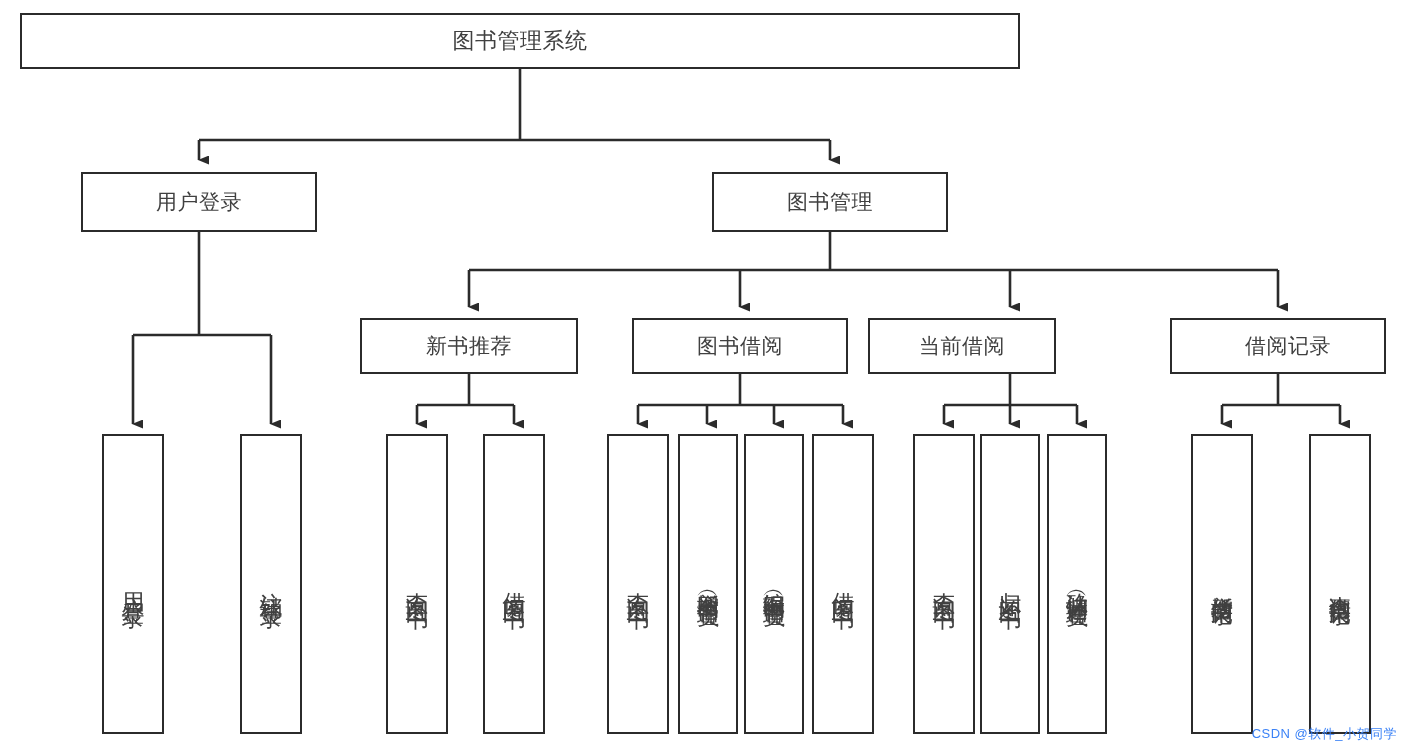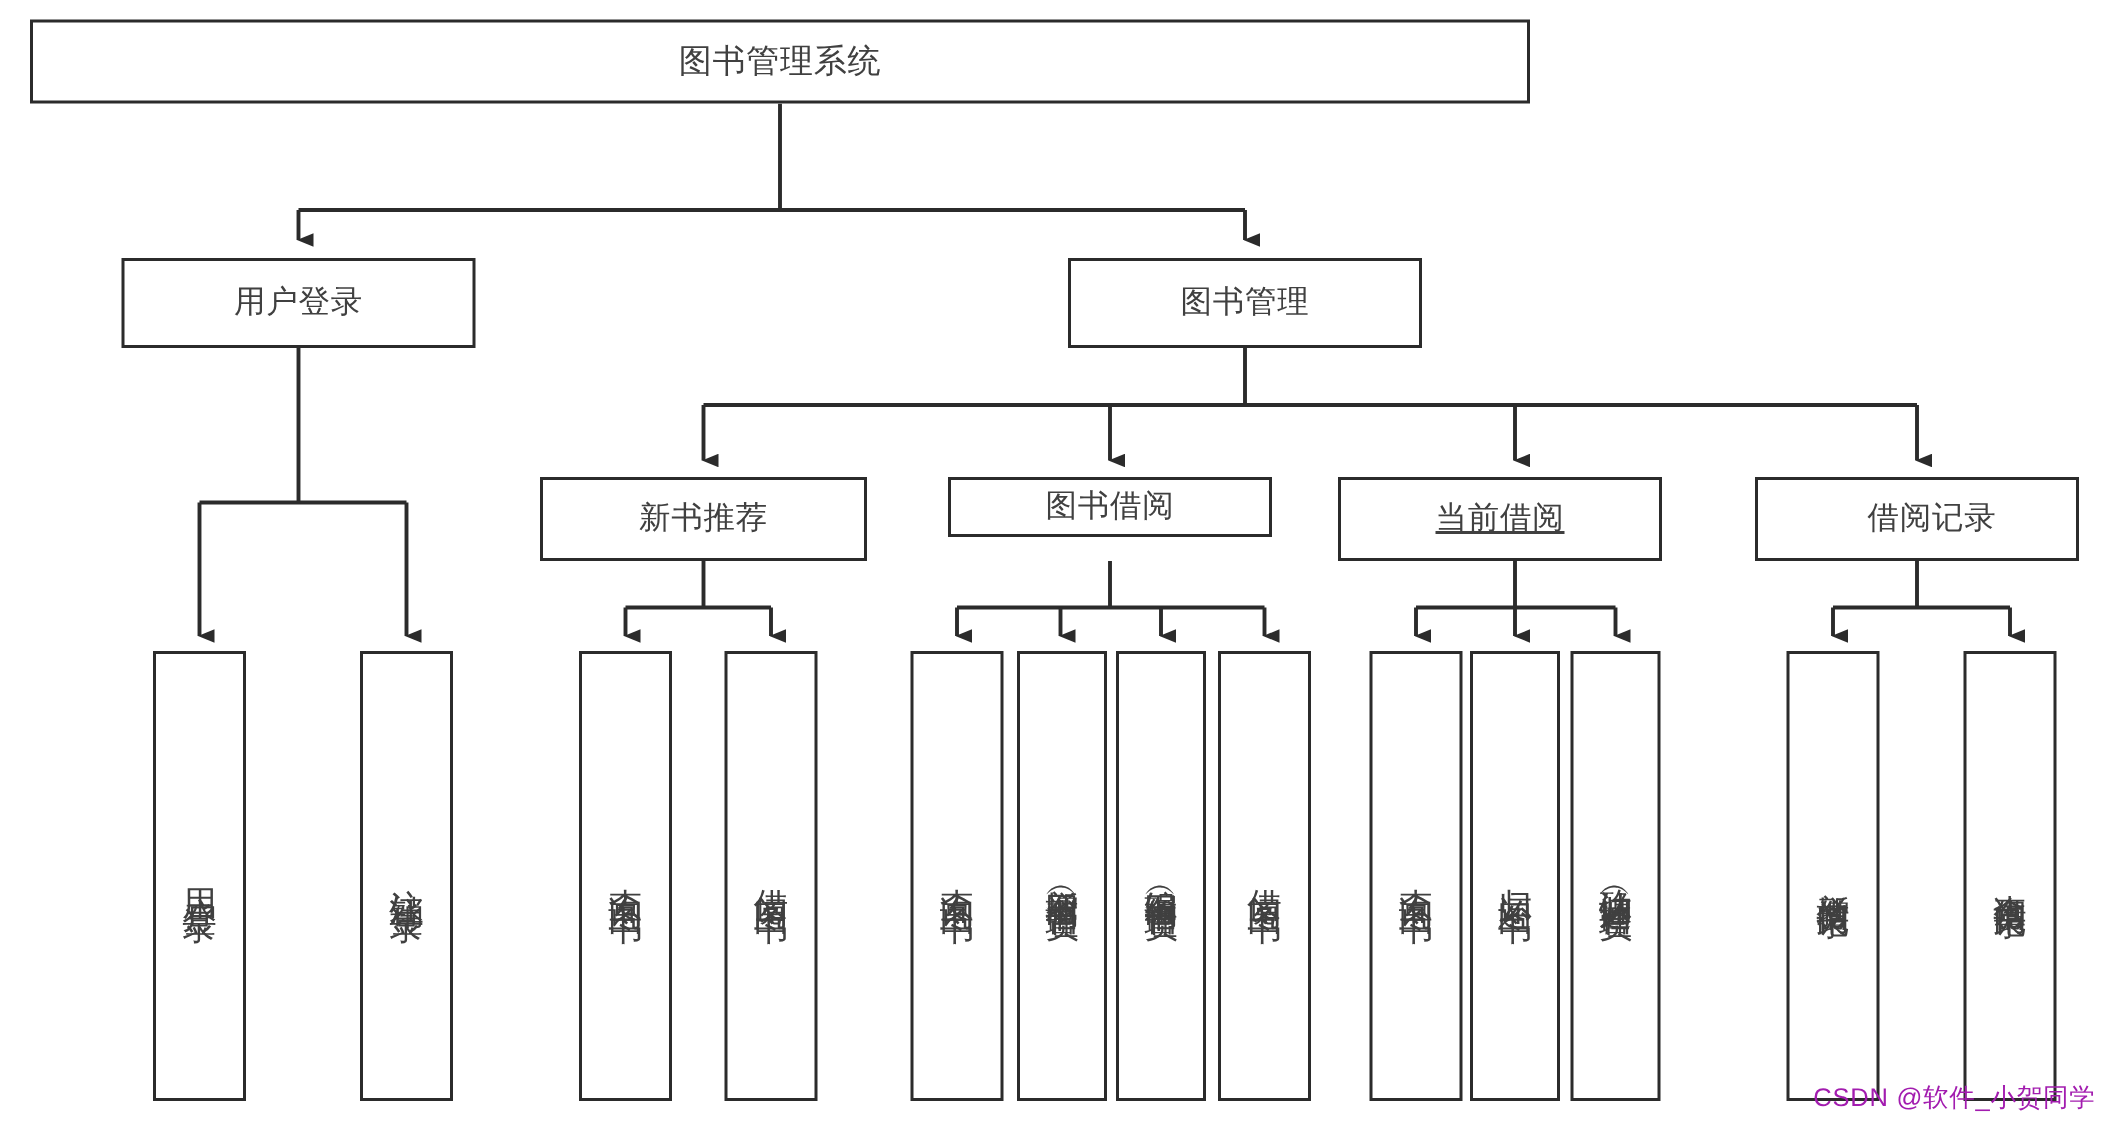--- a/index.html
+++ b/index.html
@@ -57,22 +57,22 @@
     line-height:1;
   }
   .node.vert.tight .label{
     letter-spacing:2px;
     font-size:22px;
   }
   #watermark{
     position:absolute;
     right:8px;
     bottom:4px;
-    font-size:17px;
-    color:#a21caf;
+    font-size:13px;
+    color:#3b82f6;
     white-space:nowrap;
     letter-spacing:0.5px;
   }
 </style>
 </head>
 <body>
 
 <div id="canvas">
 
   <svg id="edges" viewBox="0 0 1405 747" width="1405" height="747" xmlns="http://www.w3.org/2000/svg">
@@ -134,25 +134,25 @@
   </div>
 
   <div class="node horiz" style="left:712px; top:172px; width:236px; height:60px;">
     <span class="label">图书管理</span>
   </div>
 
   <div class="node horiz" style="left:360px; top:318px; width:218px; height:56px;">
     <span class="label">新书推荐</span>
   </div>
 
-  <div class="node horiz" style="left:632px; top:318px; width:216px; height:40px;">
+  <div class="node horiz" style="left:632px; top:318px; width:216px; height:56px;">
     <span class="label">图书借阅</span>
   </div>
 
-  <div class="node horiz" style="left:892px; top:318px; width:216px; height:56px;text-decoration:underline;">
+  <div class="node horiz" style="left:868px; top:318px; width:188px; height:56px;">
     <span class="label">当前借阅</span>
   </div>
 
   <div class="node horiz" style="left:1170px; top:318px; width:216px; height:56px;padding-left:20px;">
     <span class="label">借阅记录</span>
   </div>
 
   <div class="node vert" style="left:102px; top:434px; width:62px; height:300px;">
     <span class="label">用户登录</span>
   </div>

